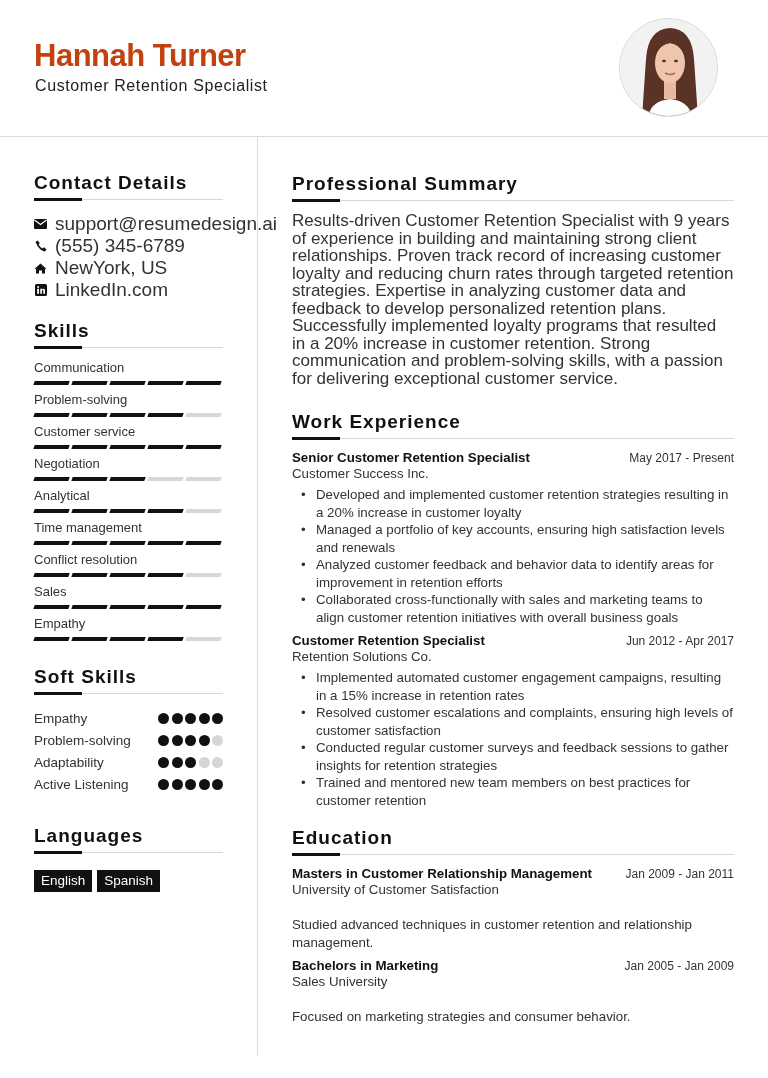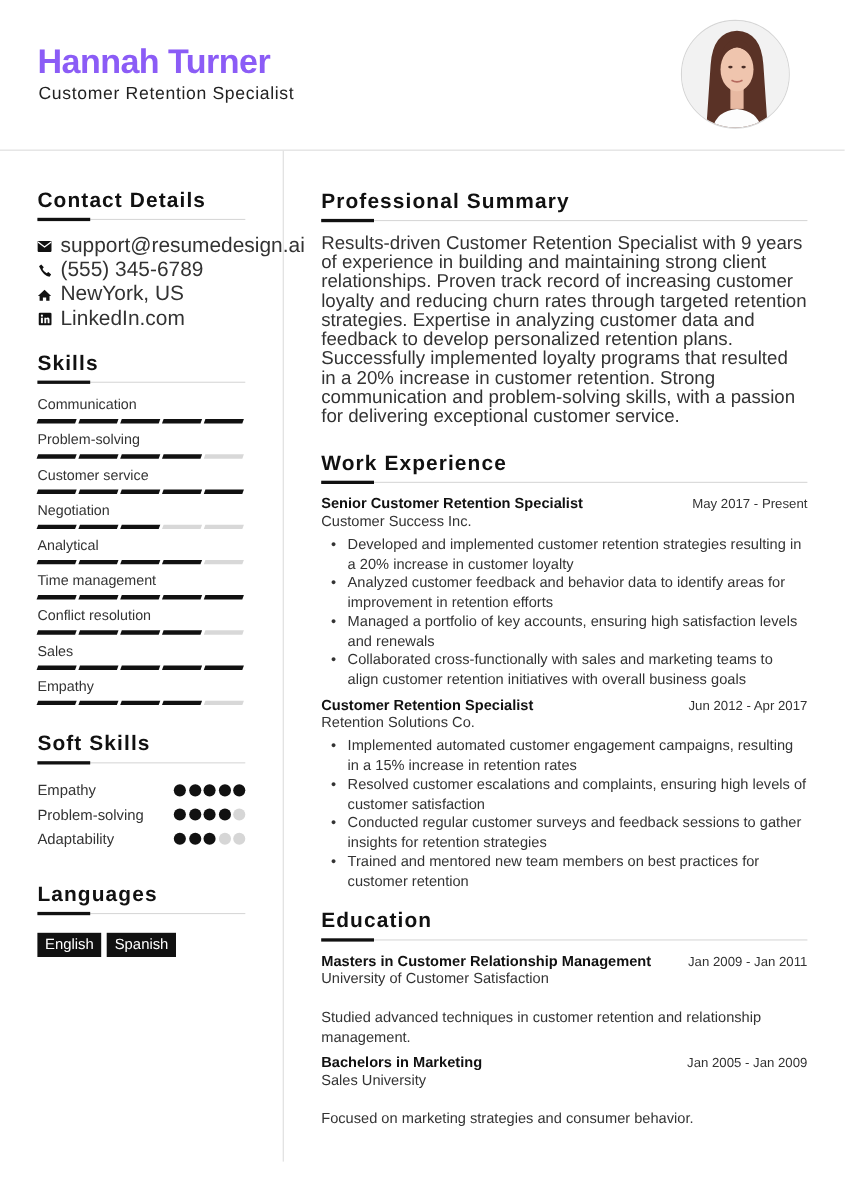--- a/index.html
+++ b/index.html
@@ -1,20 +1,20 @@
 <!DOCTYPE html>
 <html><head>
 <meta charset="utf-8">
 <style>
   * { box-sizing: border-box; margin: 0; padding: 0; }
   html, body { width: 768px; height: 1078px; background: #ffffff; }
   body { font-family: "Liberation Sans", "DejaVu Sans", sans-serif; color: #333333; position: relative; overflow: hidden; }
 
   .header { position: absolute; left: 0; top: 0; width: 768px; height: 137px; border-bottom: 1px solid #dcdcdc; }
-  .name { position: absolute; left: 34px; top: 38px; font-size: 31px; font-weight: bold; color: #8b5cf6; letter-spacing: -0.5px; }
+  .name { position: absolute; left: 34px; top: 38px; font-size: 31px; font-weight: bold; color: #c2410c; letter-spacing: -0.5px; }
   .jobtitle { position: absolute; left: 35px; top: 77px; font-size: 16px; color: #222; letter-spacing: 0.6px; }
   .photo { position: absolute; left: 619px; top: 18px; width: 99px; height: 99px; border-radius: 50%; border: 1px solid #d6d6d6; background: #f3f3f3; overflow: hidden; }
 
   .vdivider { position: absolute; left: 257px; top: 137px; width: 1px; height: 919px; background: #dcdcdc; }
 
   .left { position: absolute; left: 34px; top: 137px; width: 189px; }
   .right { position: absolute; left: 292px; top: 137px; width: 442px; }
 
   .sec-title { font-size: 19px; font-weight: bold; color: #111; letter-spacing: 1px; padding-bottom: 5px; position: relative; }
   .sec-rule { position: relative; height: 2px; margin-bottom: 10px; }
@@ -243,20 +243,30 @@
         <div class="soft">
           <span>Adaptability</span>
           <span class="dots">
             <span class="dot on"></span>
             <span class="dot on"></span>
             <span class="dot on"></span>
             <span class="dot off"></span>
             <span class="dot off"></span>
           </span>
         </div>
+        <div class="soft">
+          <span>Active Listening</span>
+          <span class="dots">
+            <span class="dot on"></span>
+            <span class="dot on"></span>
+            <span class="dot on"></span>
+            <span class="dot on"></span>
+            <span class="dot on"></span>
+          </span>
+        </div>
       </div>
   </div>
 
   <div style="margin-top:30px;">
     <div class="sec-title">Languages</div>
     <div class="sec-rule"></div>
     <div class="chips" id="lang-chips" style="margin-top:16px;">
         <span class="chip">English</span>
         <span class="chip">Spanish</span>
       </div>
@@ -275,22 +285,22 @@
     <div class="sec-rule"></div>
     <div id="jobs" style="margin-top:6px;">
         <div>
           <div class="job-head">
             <span class="job-title">Senior Customer Retention Specialist</span>
             <span class="job-date">May 2017 - Present</span>
           </div>
           <div class="job-company">Customer Success Inc.</div>
           <ul class="bullets">
             <li>Developed and implemented customer retention strategies resulting in a 20% increase in customer loyalty</li>
+            <li>Managed a portfolio of key accounts, ensuring high satisfaction levels and renewals</li>
             <li>Analyzed customer feedback and behavior data to identify areas for improvement in retention efforts</li>
-            <li>Managed a portfolio of key accounts, ensuring high satisfaction levels and renewals</li>
             <li>Collaborated cross-functionally with sales and marketing teams to align customer retention initiatives with overall business goals</li>
           </ul>
         </div>
         <div style="margin-top: 7px;">
           <div class="job-head">
             <span class="job-title">Customer Retention Specialist</span>
             <span class="job-date">Jun 2012 - Apr 2017</span>
           </div>
           <div class="job-company">Retention Solutions Co.</div>
           <ul class="bullets">

